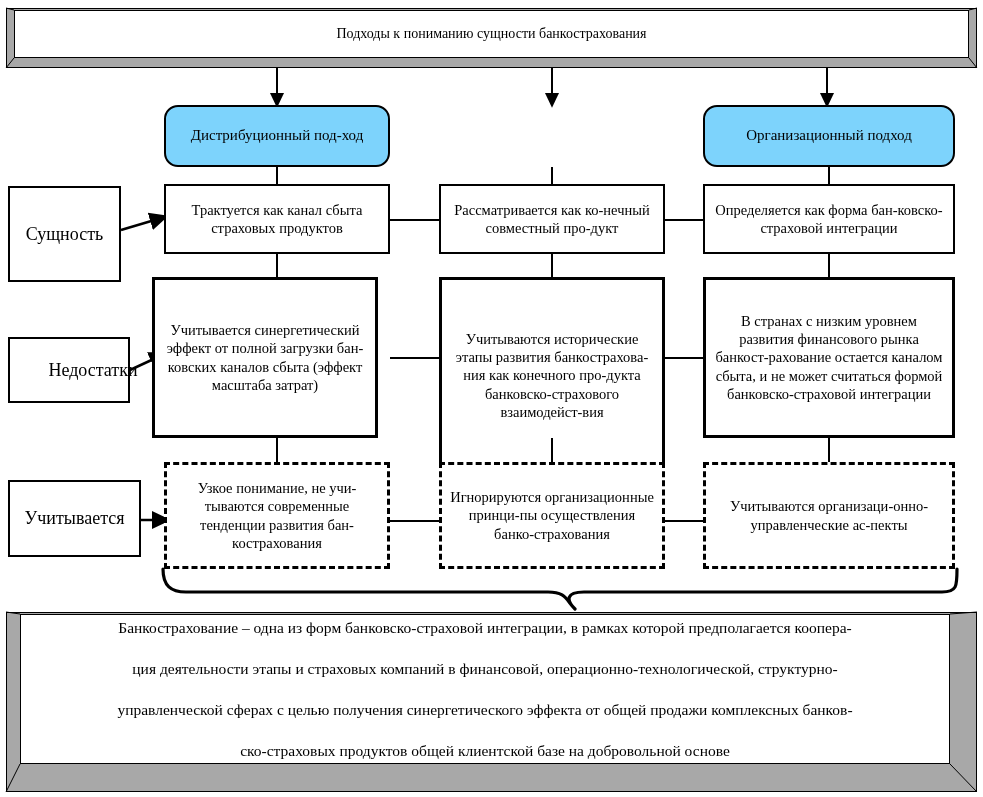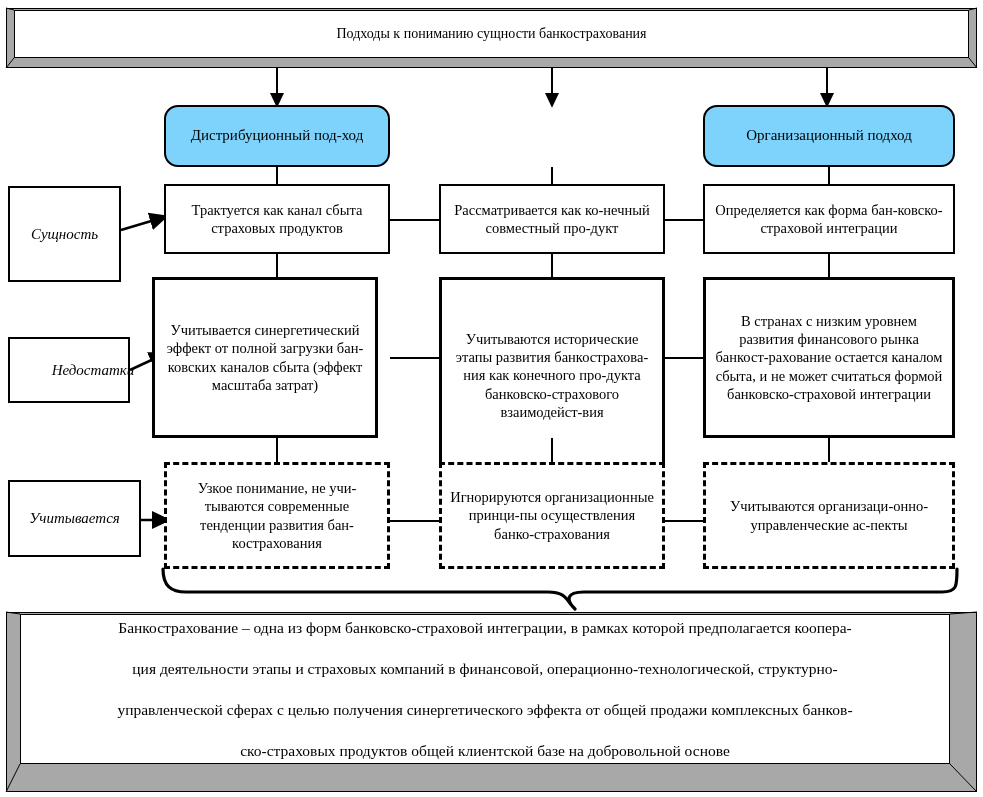--- a/index.html
+++ b/index.html
@@ -81,22 +81,21 @@
   
   .side-label {
     position: absolute;
     box-sizing: border-box;
     border: 2.5px solid #000;
     background: #fff;
     display: flex;
     align-items: center;
     justify-content: center;
     text-align: center;
-    font-size: 15px;
-    font-style: italic;
+    font-size: 18px;
   }
 
   
   .vline {
     position: absolute;
     background: #000;
     width: 2px;
   }
   .hline {
     position: absolute;

